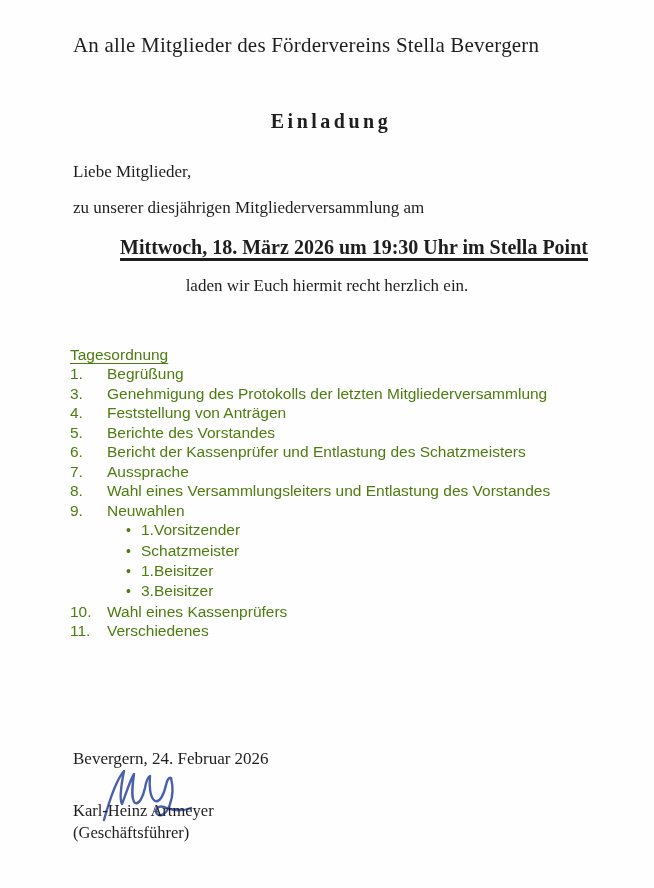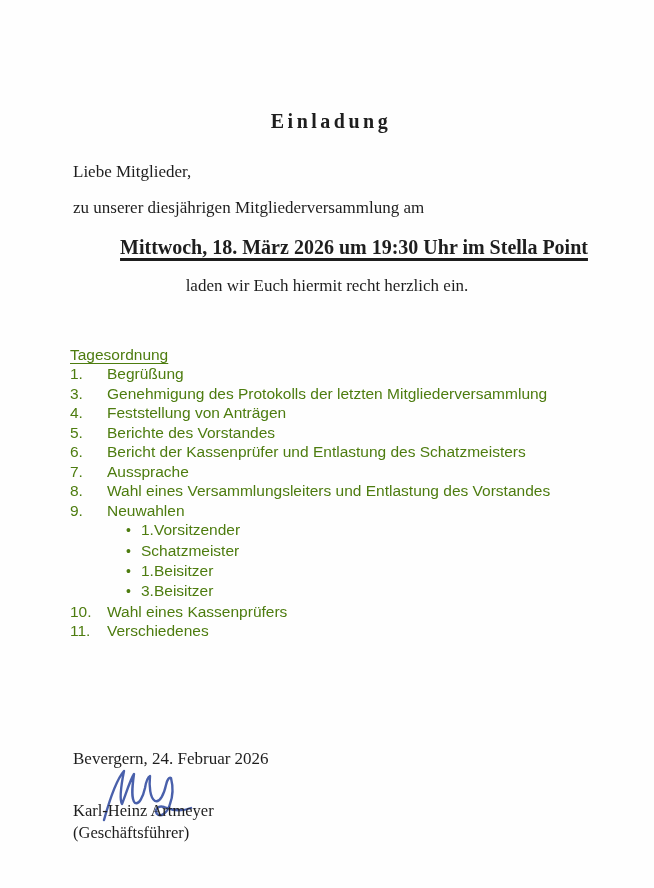--- a/index.html
+++ b/index.html
@@ -95,20 +95,21 @@
     stroke-linecap: round;
     stroke-linejoin: round;
     opacity: 0.95;
   }
 </style>
 </head>
 <body>
 
 <div class="page">
 
+  <div class="abs serif recipient">An alle Mitglieder des Fördervereins Stella Bevergern</div>
 
   <div class="abs serif title">Einladung</div>
 
   <div class="abs serif intro">zu unserer diesjährigen Mitgliederversammlung am</div>
 
   <div class="abs serif salutation">Liebe Mitglieder,</div>
 
   <div class="abs serif event-line">
     <span class="u">Mittwoch, 18. März 2026 um 19:30 Uhr im Stella Point</span>
   </div>

